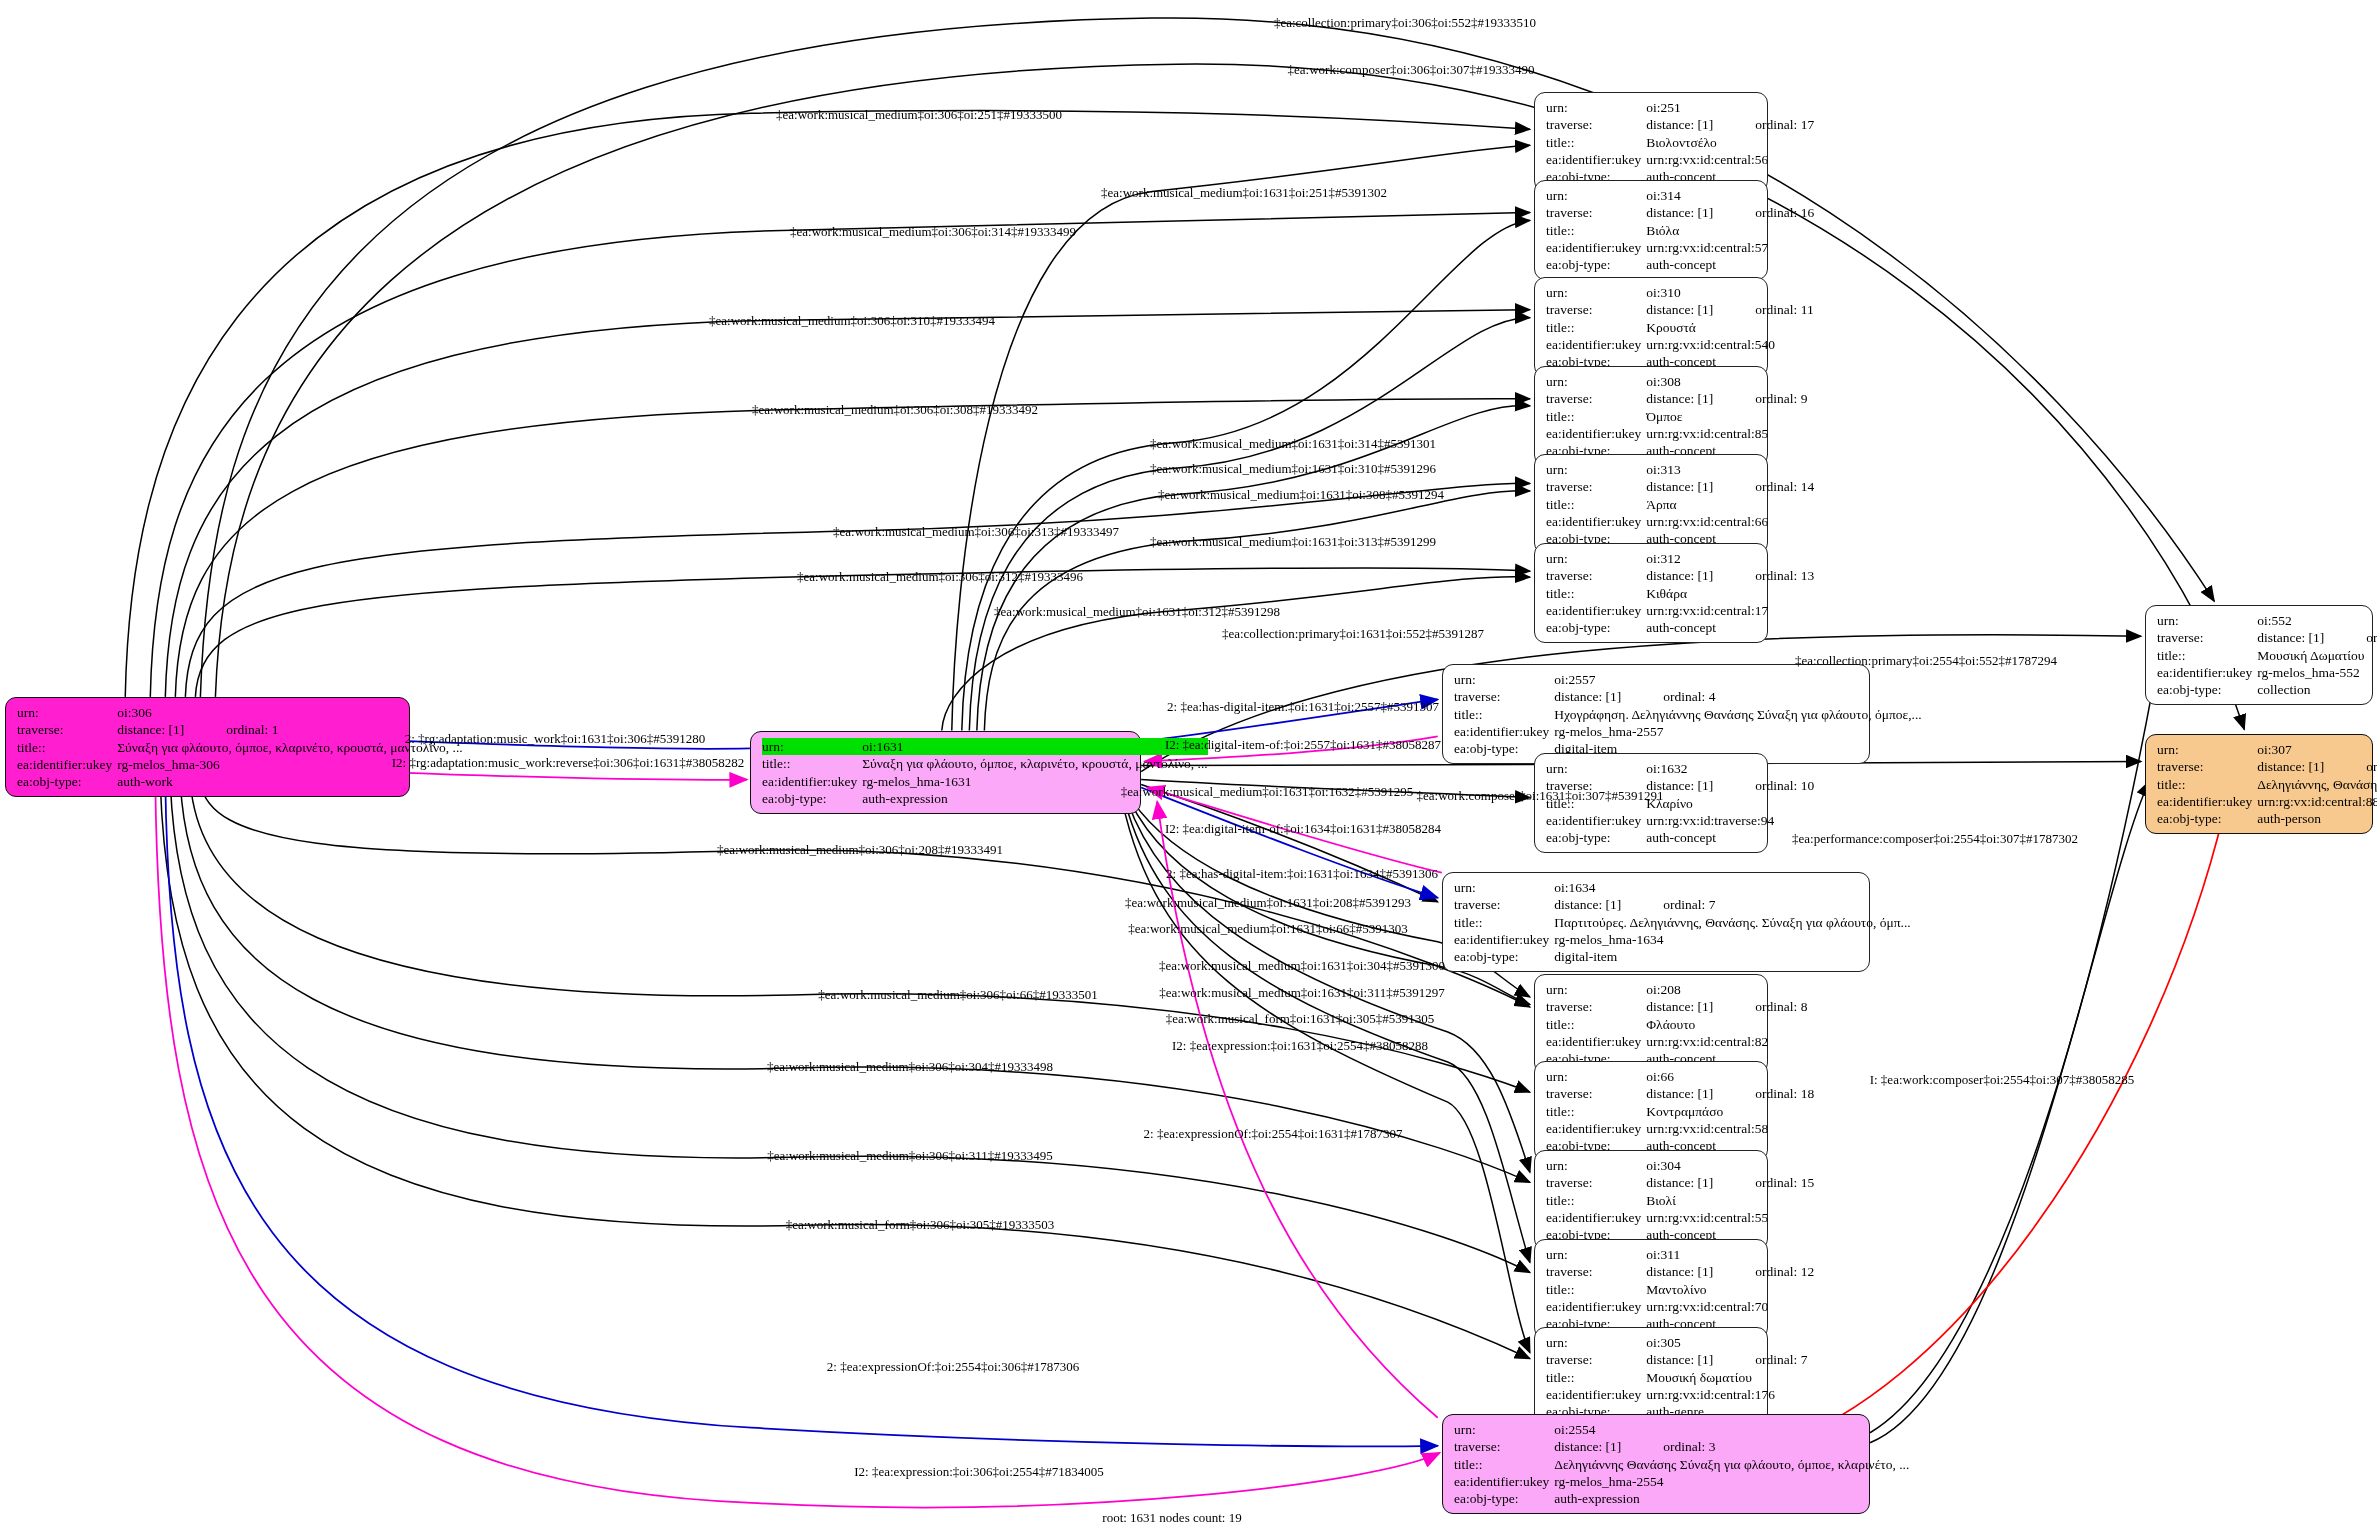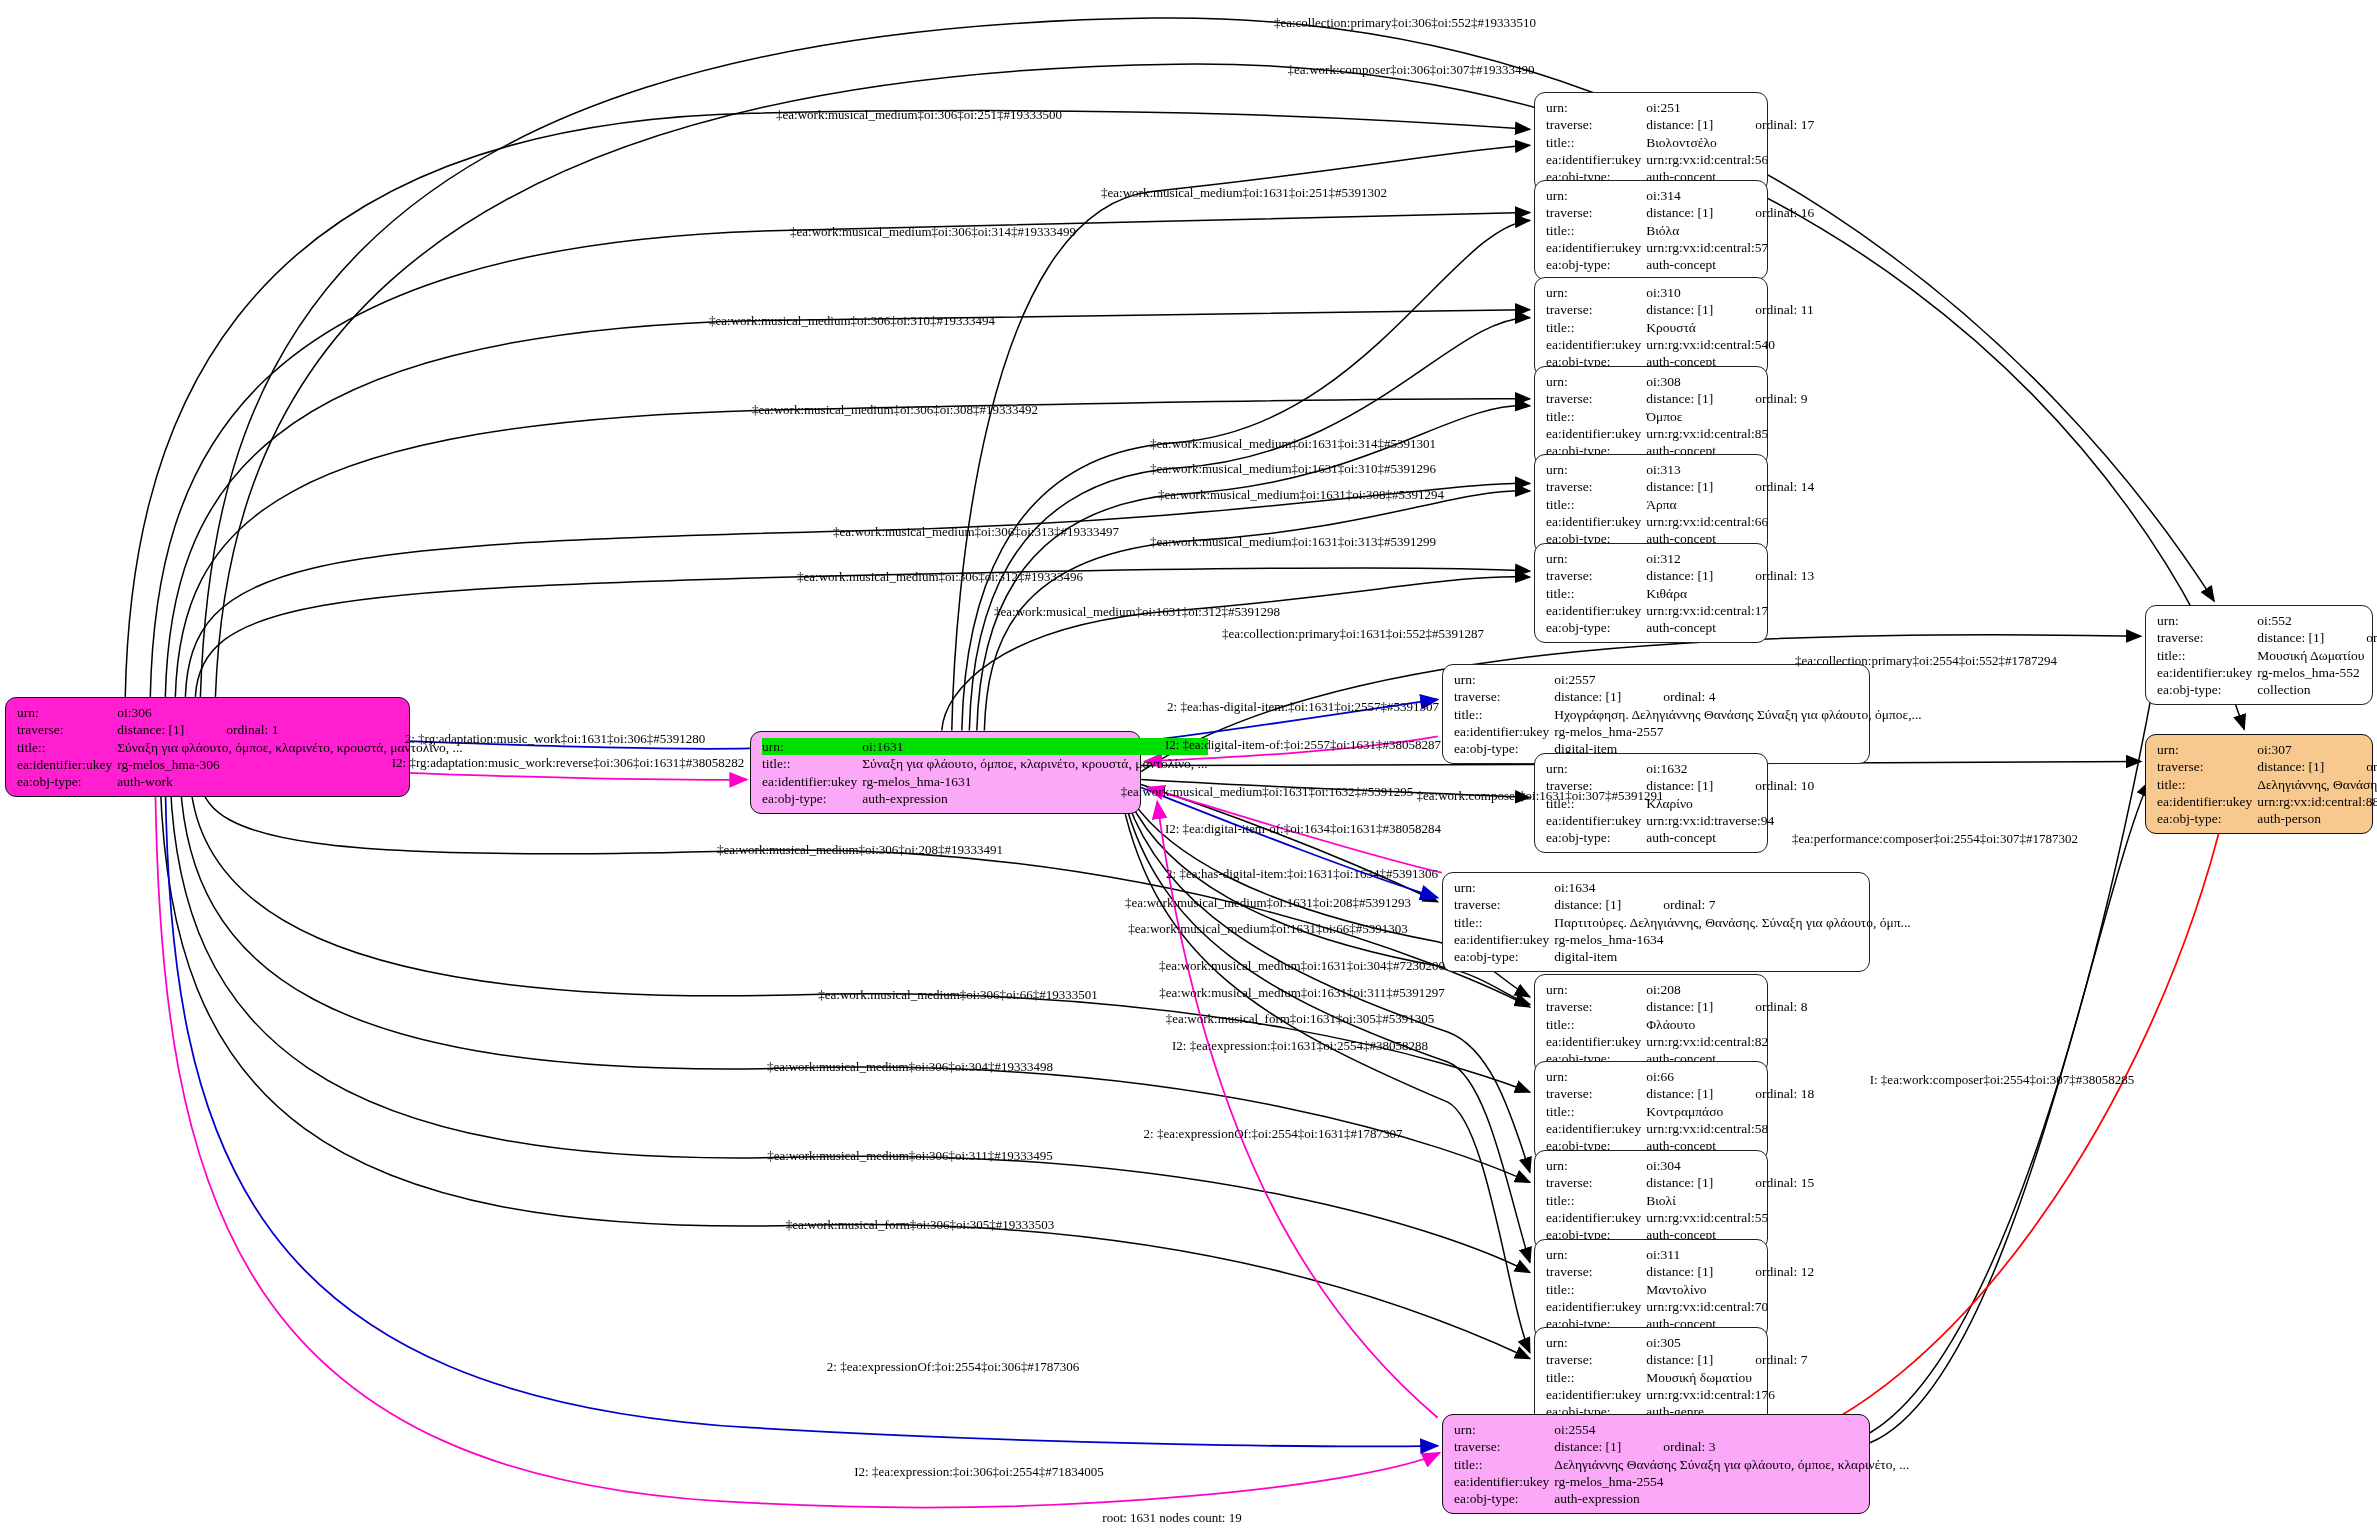--- a/index.html
+++ b/index.html
@@ -621,21 +621,21 @@
       <div class="elabel" style="left: 555px; top: 739px;">2: ‡rg:adaptation:music_work‡oi:1631‡oi:306‡#5391280</div>
       <div class="elabel" style="left: 1303px; top: 745px;">I2: ‡ea:digital-item-of:‡oi:2557‡oi:1631‡#38058287</div>
       <div class="elabel" style="left: 568px; top: 763px;">I2: ‡rg:adaptation:music_work:reverse‡oi:306‡oi:1631‡#38058282</div>
       <div class="elabel" style="left: 1540px; top: 772px; margin-top: 24px;">‡ea:work:composer‡oi:1631‡oi:307‡#5391291</div>
       <div class="elabel" style="left: 1267px; top: 792px;">‡ea:work:musical_medium‡oi:1631‡oi:1632‡#5391295</div>
       <div class="elabel" style="left: 1303px; top: 829px;">I2: ‡ea:digital-item-of:‡oi:1634‡oi:1631‡#38058284</div>
       <div class="elabel" style="left: 860px; top: 850px;">‡ea:work:musical_medium‡oi:306‡oi:208‡#19333491</div>
       <div class="elabel" style="left: 1302px; top: 874px;">2: ‡ea:has-digital-item:‡oi:1631‡oi:1634‡#5391306</div>
       <div class="elabel" style="left: 1268px; top: 903px;">‡ea:work:musical_medium‡oi:1631‡oi:208‡#5391293</div>
       <div class="elabel" style="left: 1268px; top: 929px;">‡ea:work:musical_medium‡oi:1631‡oi:66‡#5391303</div>
-      <div class="elabel" style="left: 1302px; top: 966px;">‡ea:work:musical_medium‡oi:1631‡oi:304‡#7230200</div>
+      <div class="elabel" style="left: 1302px; top: 966px;">‡ea:work:musical_medium‡oi:1631‡oi:304‡#5391300</div>
       <div class="elabel" style="left: 1302px; top: 993px;">‡ea:work:musical_medium‡oi:1631‡oi:311‡#5391297</div>
       <div class="elabel" style="left: 958px; top: 995px;">‡ea:work:musical_medium‡oi:306‡oi:66‡#19333501</div>
       <div class="elabel" style="left: 1300px; top: 1019px;">‡ea:work:musical_form‡oi:1631‡oi:305‡#5391305</div>
       <div class="elabel" style="left: 1300px; top: 1046px;">I2: ‡ea:expression:‡oi:1631‡oi:2554‡#38058288</div>
       <div class="elabel" style="left: 910px; top: 1067px;">‡ea:work:musical_medium‡oi:306‡oi:304‡#19333498</div>
       <div class="elabel" style="left: 2002px; top: 1080px;">I: ‡ea:work:composer‡oi:2554‡oi:307‡#38058285</div>
       <div class="elabel" style="left: 1273px; top: 1134px;">2: ‡ea:expressionOf:‡oi:2554‡oi:1631‡#1787307</div>
       <div class="elabel" style="left: 910px; top: 1156px;">‡ea:work:musical_medium‡oi:306‡oi:311‡#19333495</div>
       <div class="elabel" style="left: 1935px; top: 839px;">‡ea:performance:composer‡oi:2554‡oi:307‡#1787302</div>
       <div class="elabel" style="left: 920px; top: 1225px;">‡ea:work:musical_form‡oi:306‡oi:305‡#19333503</div>

